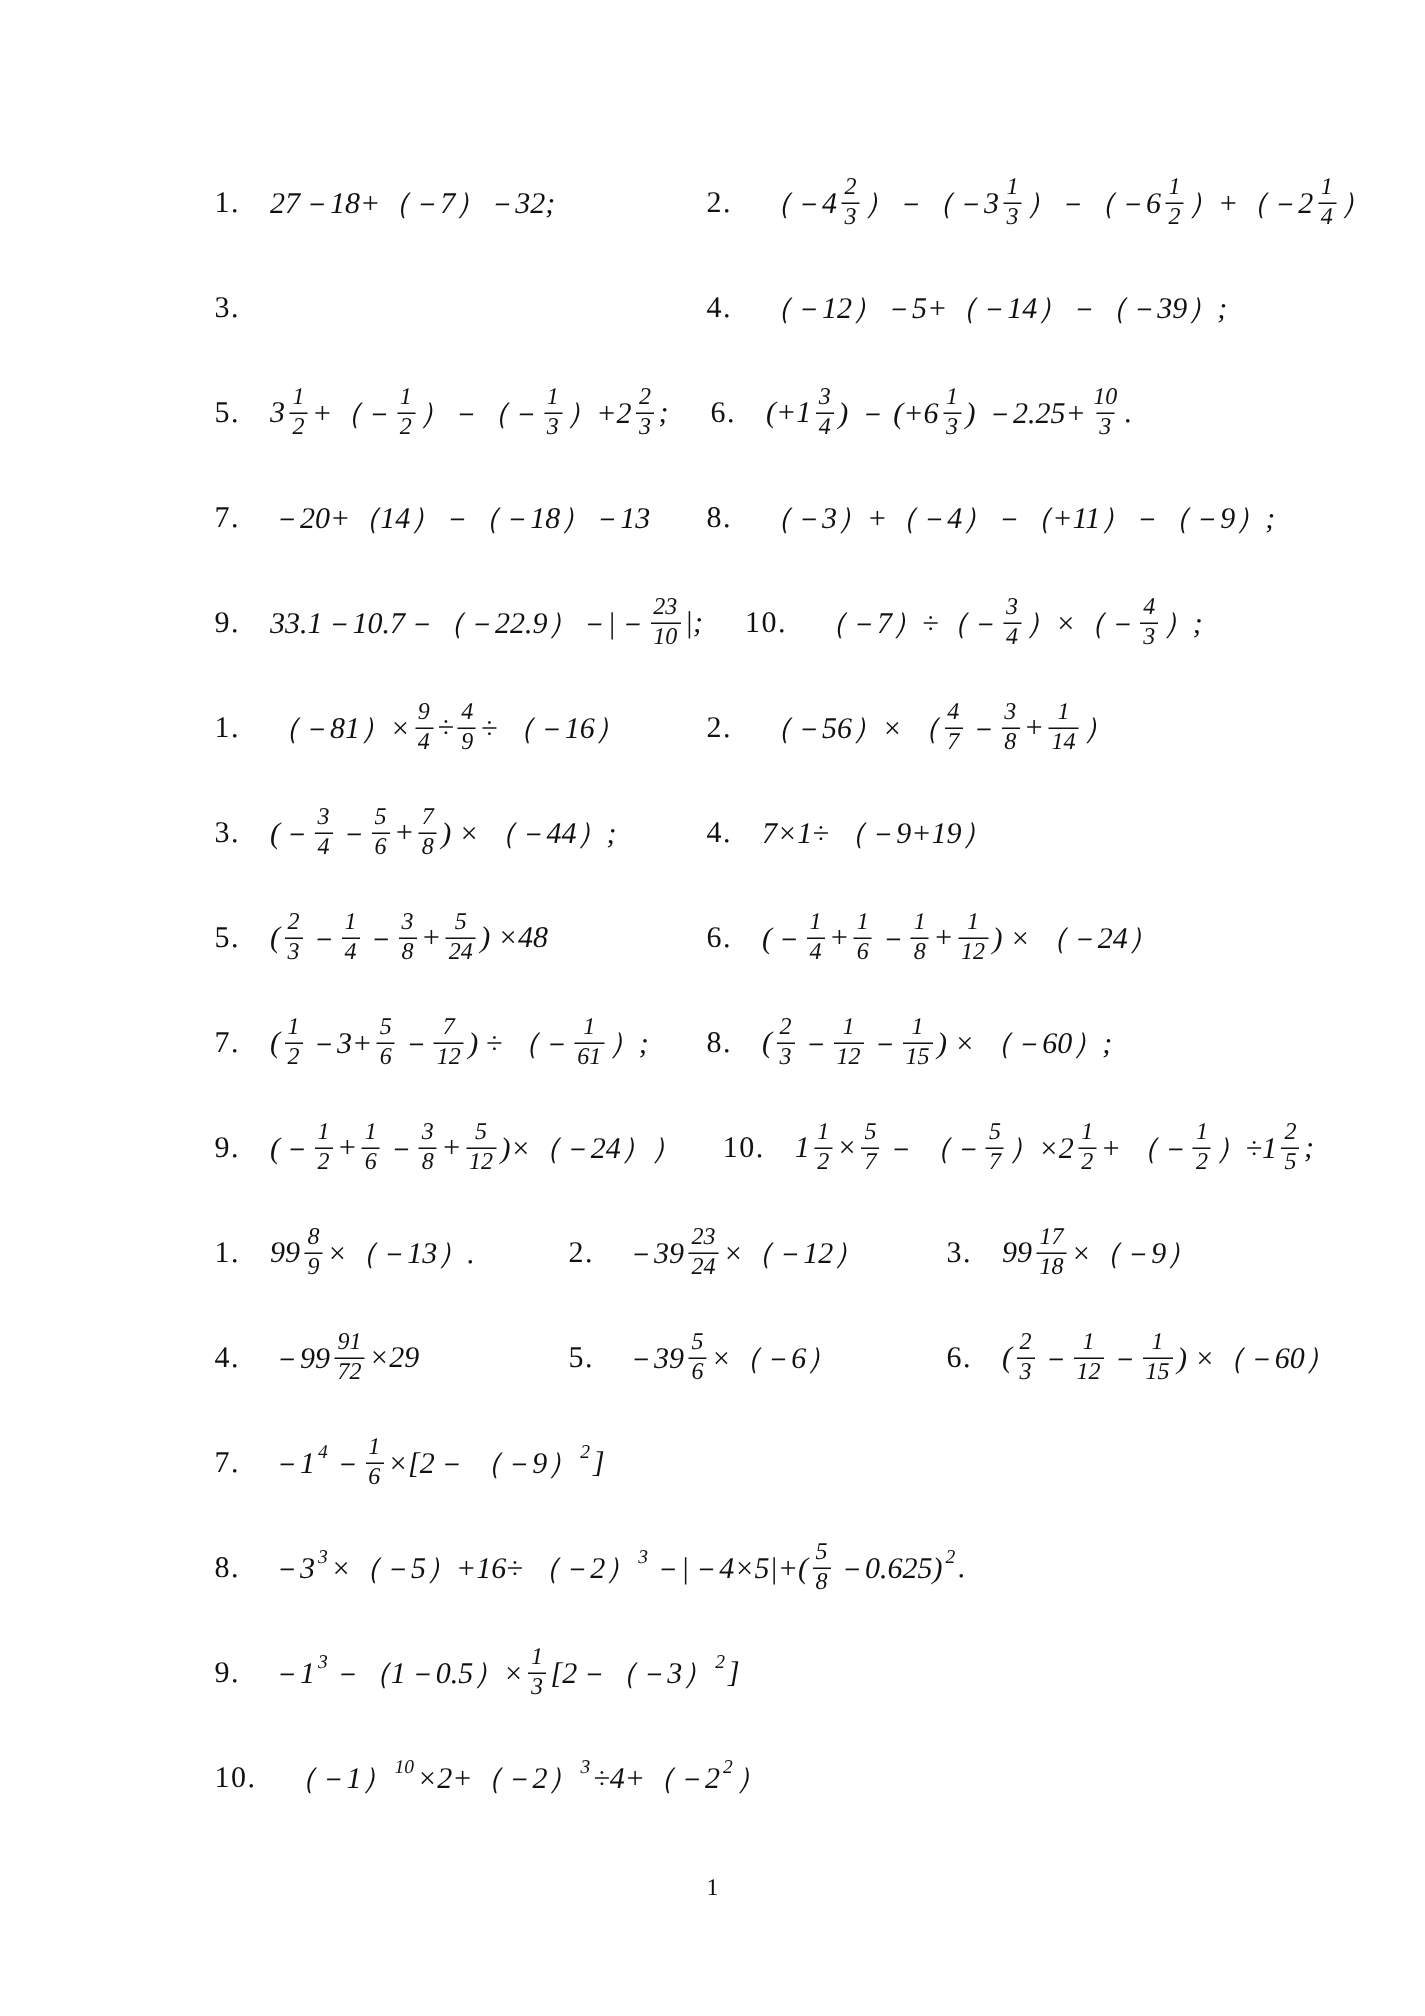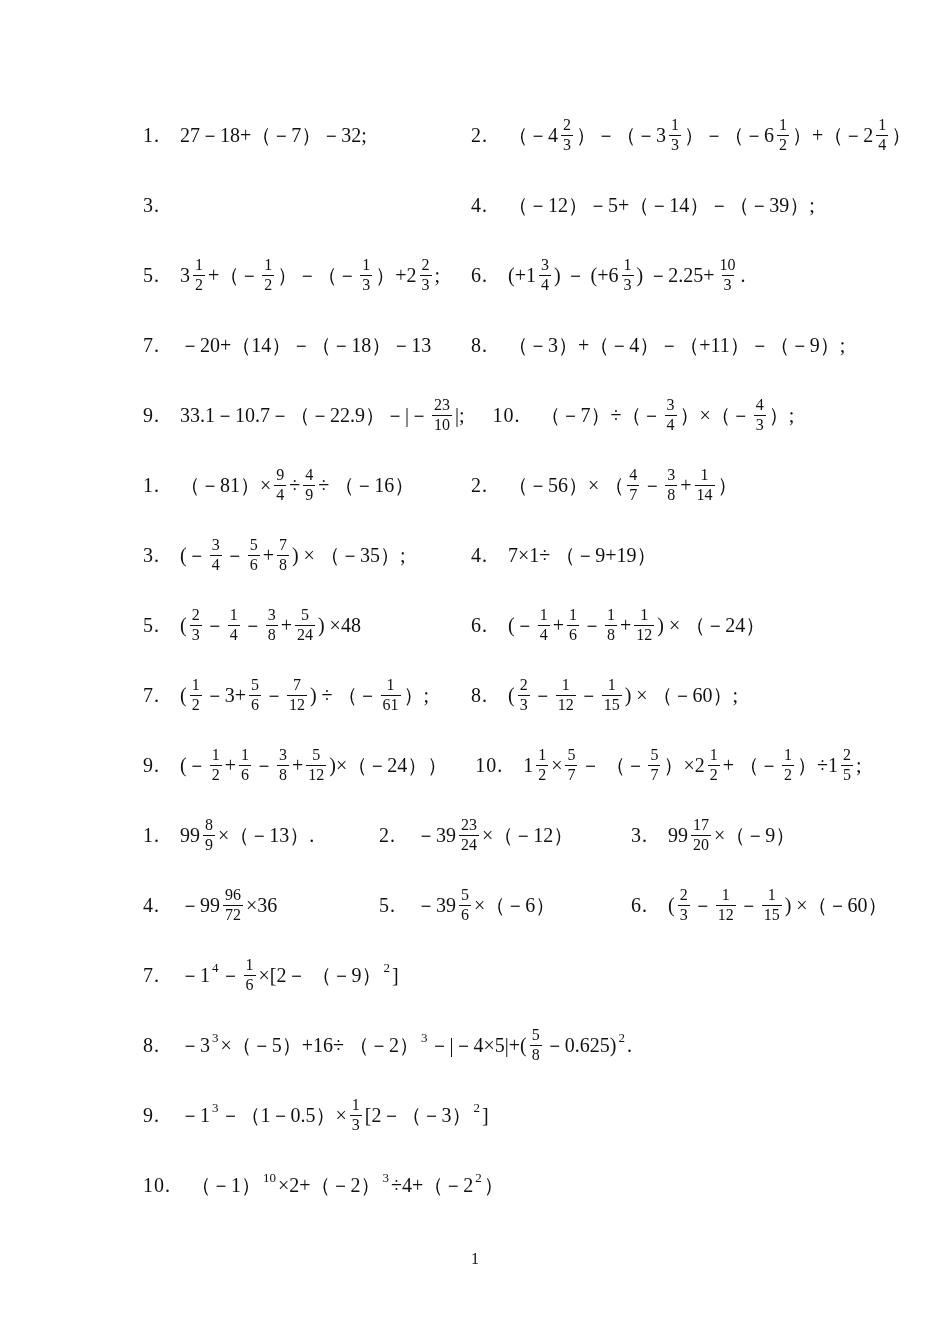--- a/index.html
+++ b/index.html
@@ -20,21 +20,21 @@
     display: flex;
     align-items: center;
     margin-bottom: 24px;
     min-height: 46px;
   }
   .item { display: inline-flex; align-items: center; white-space: nowrap; }
   .cols-2 .item:first-child { min-width: 300px; margin-right: 28px; }
   .cols-3 .item:nth-child(1) { min-width: 212px; margin-right: 24px; }
   .cols-3 .item:nth-child(2) { min-width: 228px; margin-right: 24px; }
   .label { margin-right: 20px; letter-spacing: 1px; }
-  .expr { display: inline-flex; align-items: center; }
+  .expr { display: inline-flex; align-items: center; font-style: italic; }
   .txt { white-space: pre; }
   .frac {
     display: inline-flex;
     flex-direction: column;
     align-items: center;
     margin: 0 3px;
     font-size: 16px;
     line-height: 1.15;
     text-align: center;
   }
@@ -244,21 +244,21 @@
             <span class="txt">－</span>
             <span class="frac">
               <span class="num">5</span>
               <span class="den">6</span>
             </span>
             <span class="txt">+</span>
             <span class="frac">
               <span class="num">7</span>
               <span class="den">8</span>
             </span>
-            <span class="txt">) × （－35）;</span>
+            <span class="txt">) × （－44）;</span>
           </span>
         </div>
         <div class="item">
           <span class="label">4.</span>
           <span class="expr">
             <span class="txt">7×1÷ （－9+19）</span>
           </span>
         </div>
       </div>
       <div class="line cols-2">
@@ -450,36 +450,36 @@
             </span>
             <span class="txt">×（－12）</span>
           </span>
         </div>
         <div class="item">
           <span class="label">3.</span>
           <span class="expr">
             <span class="txt">99</span>
             <span class="frac">
               <span class="num">17</span>
-              <span class="den">20</span>
+              <span class="den">18</span>
             </span>
             <span class="txt">×（－9）</span>
           </span>
         </div>
       </div>
       <div class="line cols-3">
         <div class="item">
           <span class="label">4.</span>
           <span class="expr">
             <span class="txt">－99</span>
             <span class="frac">
-              <span class="num">96</span>
+              <span class="num">91</span>
               <span class="den">72</span>
             </span>
-            <span class="txt">×36</span>
+            <span class="txt">×29</span>
           </span>
         </div>
         <div class="item">
           <span class="label">5.</span>
           <span class="expr">
             <span class="txt">－39</span>
             <span class="frac">
               <span class="num">5</span>
               <span class="den">6</span>
             </span>

